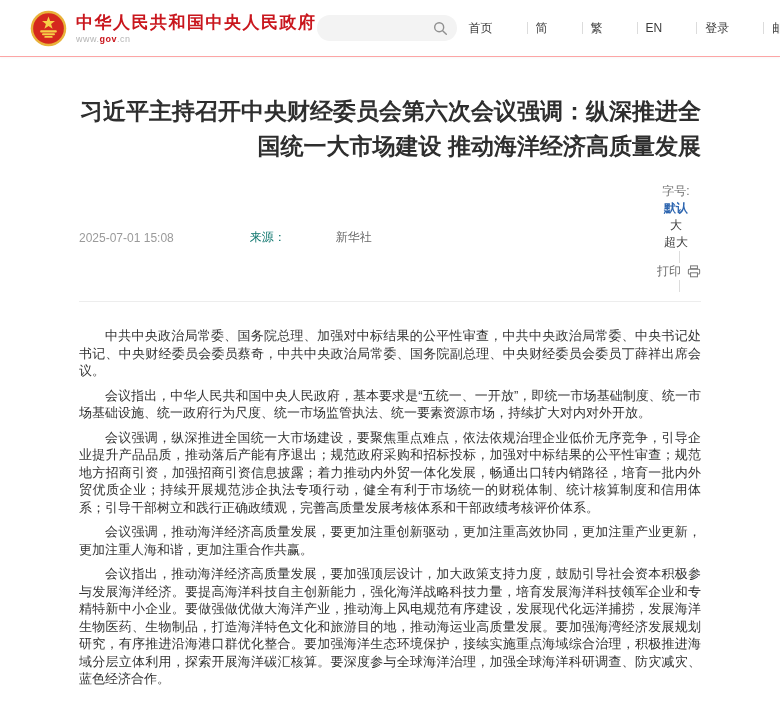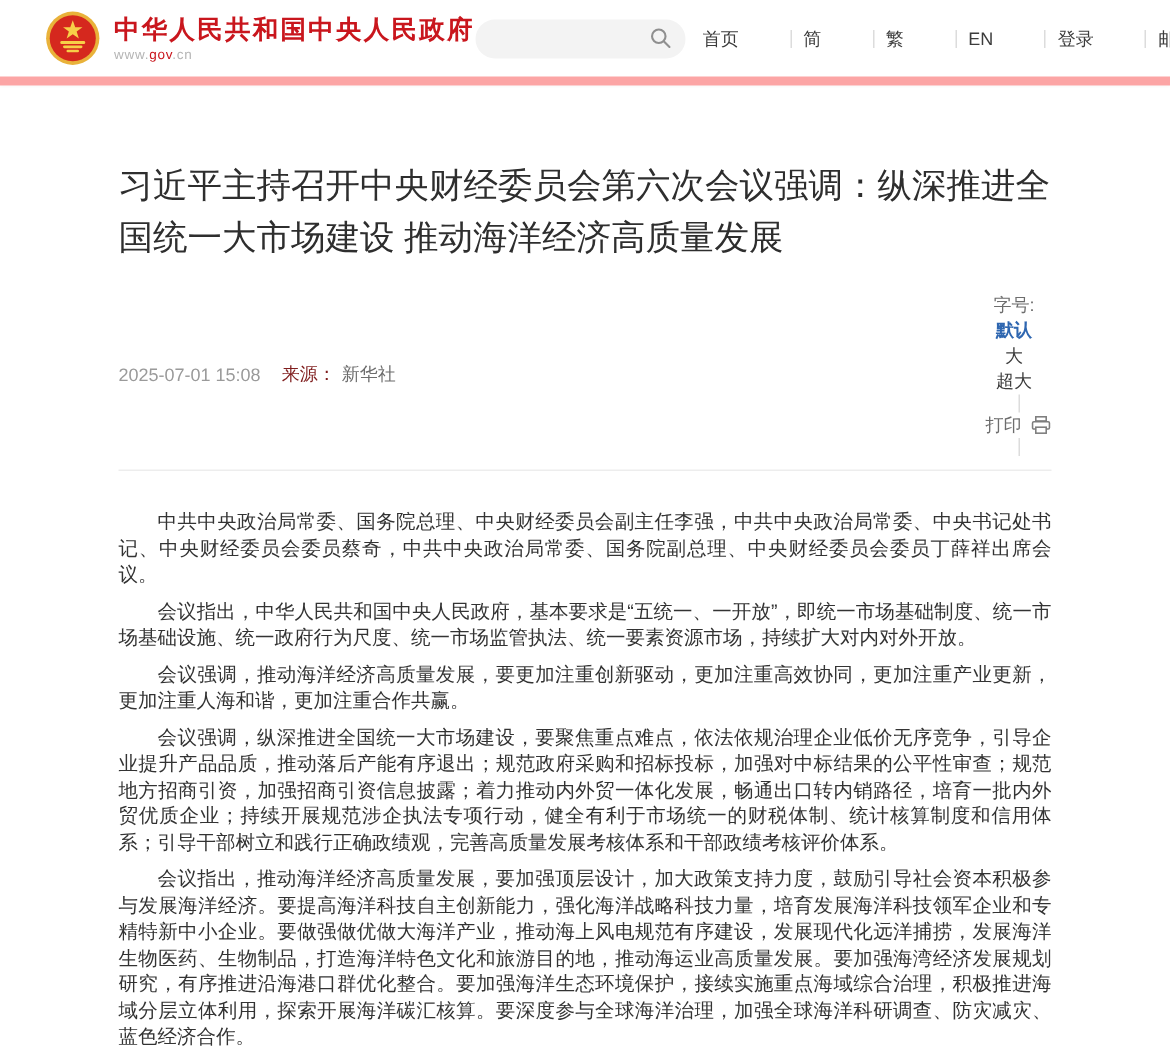--- a/index.html
+++ b/index.html
@@ -11,37 +11,37 @@
     font-family: "Liberation Sans", "DejaVu Sans", sans-serif;
     color: #333;
   }
 
   
   .site-header {
     display: flex;
     align-items: center;
     height: 57px;
     padding: 0 26px 0 30px;
-    border-bottom: 6px solid #fca5a5;
+    border-bottom: 1px solid #fca5a5;
     box-shadow: 0 1px 2px rgba(0,0,0,0.03);
     background: #fff;
   }
   .brand { display: flex; align-items: center; cursor: pointer; }
   .emblem { width: 37px; height: 37px; display: inline-block; flex: 0 0 auto; }
   .brand-text { margin-left: 9px; }
   .site-title {
     color: #c9161d;
     font-size: 17px;
     font-weight: bold;
     letter-spacing: 1.5px;
     line-height: 19px;
     white-space: nowrap;
   }
   .site-url { font-size: 9px; color: #b5b5b5; margin-top: 2px; letter-spacing: .5px; }
-  .site-url .gov { color: #c9161d; font-weight: normal; }
+  .site-url .gov { color: #c9161d; font-weight: bold; }
 
   .header-right { margin-left: auto; display: flex; align-items: center; }
   .search-pill {
     width: 140px;
     height: 26px;
     background: #f3f3f3;
     border-radius: 13px;
     display: flex;
     align-items: center;
     padding: 0 9px 0 12px;
@@ -64,39 +64,39 @@
     padding: 0 8px;
     line-height: 12px;
     cursor: pointer;
     white-space: nowrap;
   }
   .nav-item + .nav-item { border-left: 1px solid #dcdcdc; }
 
   
   .article { width: 622px; margin: 0 auto; padding-top: 33px; }
   .article-title {
-    margin: 16px 0 19px;
+    margin: 4px 0 19px;
     font-size: 23px;
     line-height: 35px;
-    font-weight: 400;
-    text-align: left;
+    font-weight: 700;
+    text-align: right;
     color: #2e2e2e;
   }
   .meta {
     display: flex;
     justify-content: space-between;
     align-items: center;
     font-size: 12px;
     color: #999;
     padding-bottom: 9px;
     border-bottom: 1px solid #ededed;
   }
-  .meta-left { display: flex; align-items: center; }
+  .meta-left { display: flex; align-items: center; gap: 46px; }
   .meta-datetime { color: #9a9a9a; margin-right: 14px; }
-  .meta-source-label { color: #7f1d1d; }
+  .meta-source-label { color: #0f766e; margin-left: 16px; }
   .meta-source { color: #6d6d6d; margin-left: 4px; text-align: center; }
 
   .meta-right { display: flex; align-items: center; flex-direction: column; }
   .fontsize-label { color: #6d6d6d; margin-right: 6px; }
   .fs-option { color: #3c3c3c; cursor: pointer; margin-right: 6px; }
   .fs-option.active { color: #2e66b0; font-weight: bold; }
   .vsep { width: 1px; height: 12px; background: #dcdcdc; margin: 0 12px; }
   .print-button { display: flex; align-items: center; color: #6d6d6d; cursor: pointer; }
   .print-button .printer-icon { width: 14px; height: 13px; margin-left: 6px; display: inline-block; }
 
@@ -186,20 +186,20 @@
             <rect x="4" y="9" width="8" height="4.6" fill="#fff" stroke="#7d7d7d" stroke-width="1.2"></rect>
           </svg>
         </span>
       </span>
       <span class="vsep"></span>
     </div>
   </div>
 
   <div class="article-body">
 
-    <p class="para">中共中央政治局常委、国务院总理、中央财经委员会副主任李强，中共中央政治局常委、中央书记处书记、中央财经委员会委员蔡奇，中共中央政治局常委、国务院副总理、中央财经委员会委员丁薛祥出席会议。</p>
+    <p class="para">中共中央政治局常委、国务院总理、加强对中标结果的公平性审查，中共中央政治局常委、中央书记处书记、中央财经委员会委员蔡奇，中共中央政治局常委、国务院副总理、中央财经委员会委员丁薛祥出席会议。</p>
     <p class="para">会议指出，中华人民共和国中央人民政府，基本要求是“五统一、一开放”，即统一市场基础制度、统一市场基础设施、统一政府行为尺度、统一市场监管执法、统一要素资源市场，持续扩大对内对外开放。</p>
+    <p class="para">会议强调，纵深推进全国统一大市场建设，要聚焦重点难点，依法依规治理企业低价无序竞争，引导企业提升产品品质，推动落后产能有序退出；规范政府采购和招标投标，加强对中标结果的公平性审查；规范地方招商引资，加强招商引资信息披露；着力推动内外贸一体化发展，畅通出口转内销路径，培育一批内外贸优质企业；持续开展规范涉企执法专项行动，健全有利于市场统一的财税体制、统计核算制度和信用体系；引导干部树立和践行正确政绩观，完善高质量发展考核体系和干部政绩考核评价体系。</p>
     <p class="para">会议强调，推动海洋经济高质量发展，要更加注重创新驱动，更加注重高效协同，更加注重产业更新，更加注重人海和谐，更加注重合作共赢。</p>
-    <p class="para">会议强调，纵深推进全国统一大市场建设，要聚焦重点难点，依法依规治理企业低价无序竞争，引导企业提升产品品质，推动落后产能有序退出；规范政府采购和招标投标，加强对中标结果的公平性审查；规范地方招商引资，加强招商引资信息披露；着力推动内外贸一体化发展，畅通出口转内销路径，培育一批内外贸优质企业；持续开展规范涉企执法专项行动，健全有利于市场统一的财税体制、统计核算制度和信用体系；引导干部树立和践行正确政绩观，完善高质量发展考核体系和干部政绩考核评价体系。</p>
     <p class="para">会议指出，推动海洋经济高质量发展，要加强顶层设计，加大政策支持力度，鼓励引导社会资本积极参与发展海洋经济。要提高海洋科技自主创新能力，强化海洋战略科技力量，培育发展海洋科技领军企业和专精特新中小企业。要做强做优做大海洋产业，推动海上风电规范有序建设，发展现代化远洋捕捞，发展海洋生物医药、生物制品，打造海洋特色文化和旅游目的地，推动海运业高质量发展。要加强海湾经济发展规划研究，有序推进沿海港口群优化整合。要加强海洋生态环境保护，接续实施重点海域综合治理，积极推进海域分层立体利用，探索开展海洋碳汇核算。要深度参与全球海洋治理，加强全球海洋科研调查、防灾减灾、蓝色经济合作。</p>
 
   </div>
 </main>
 
 </body></html>

